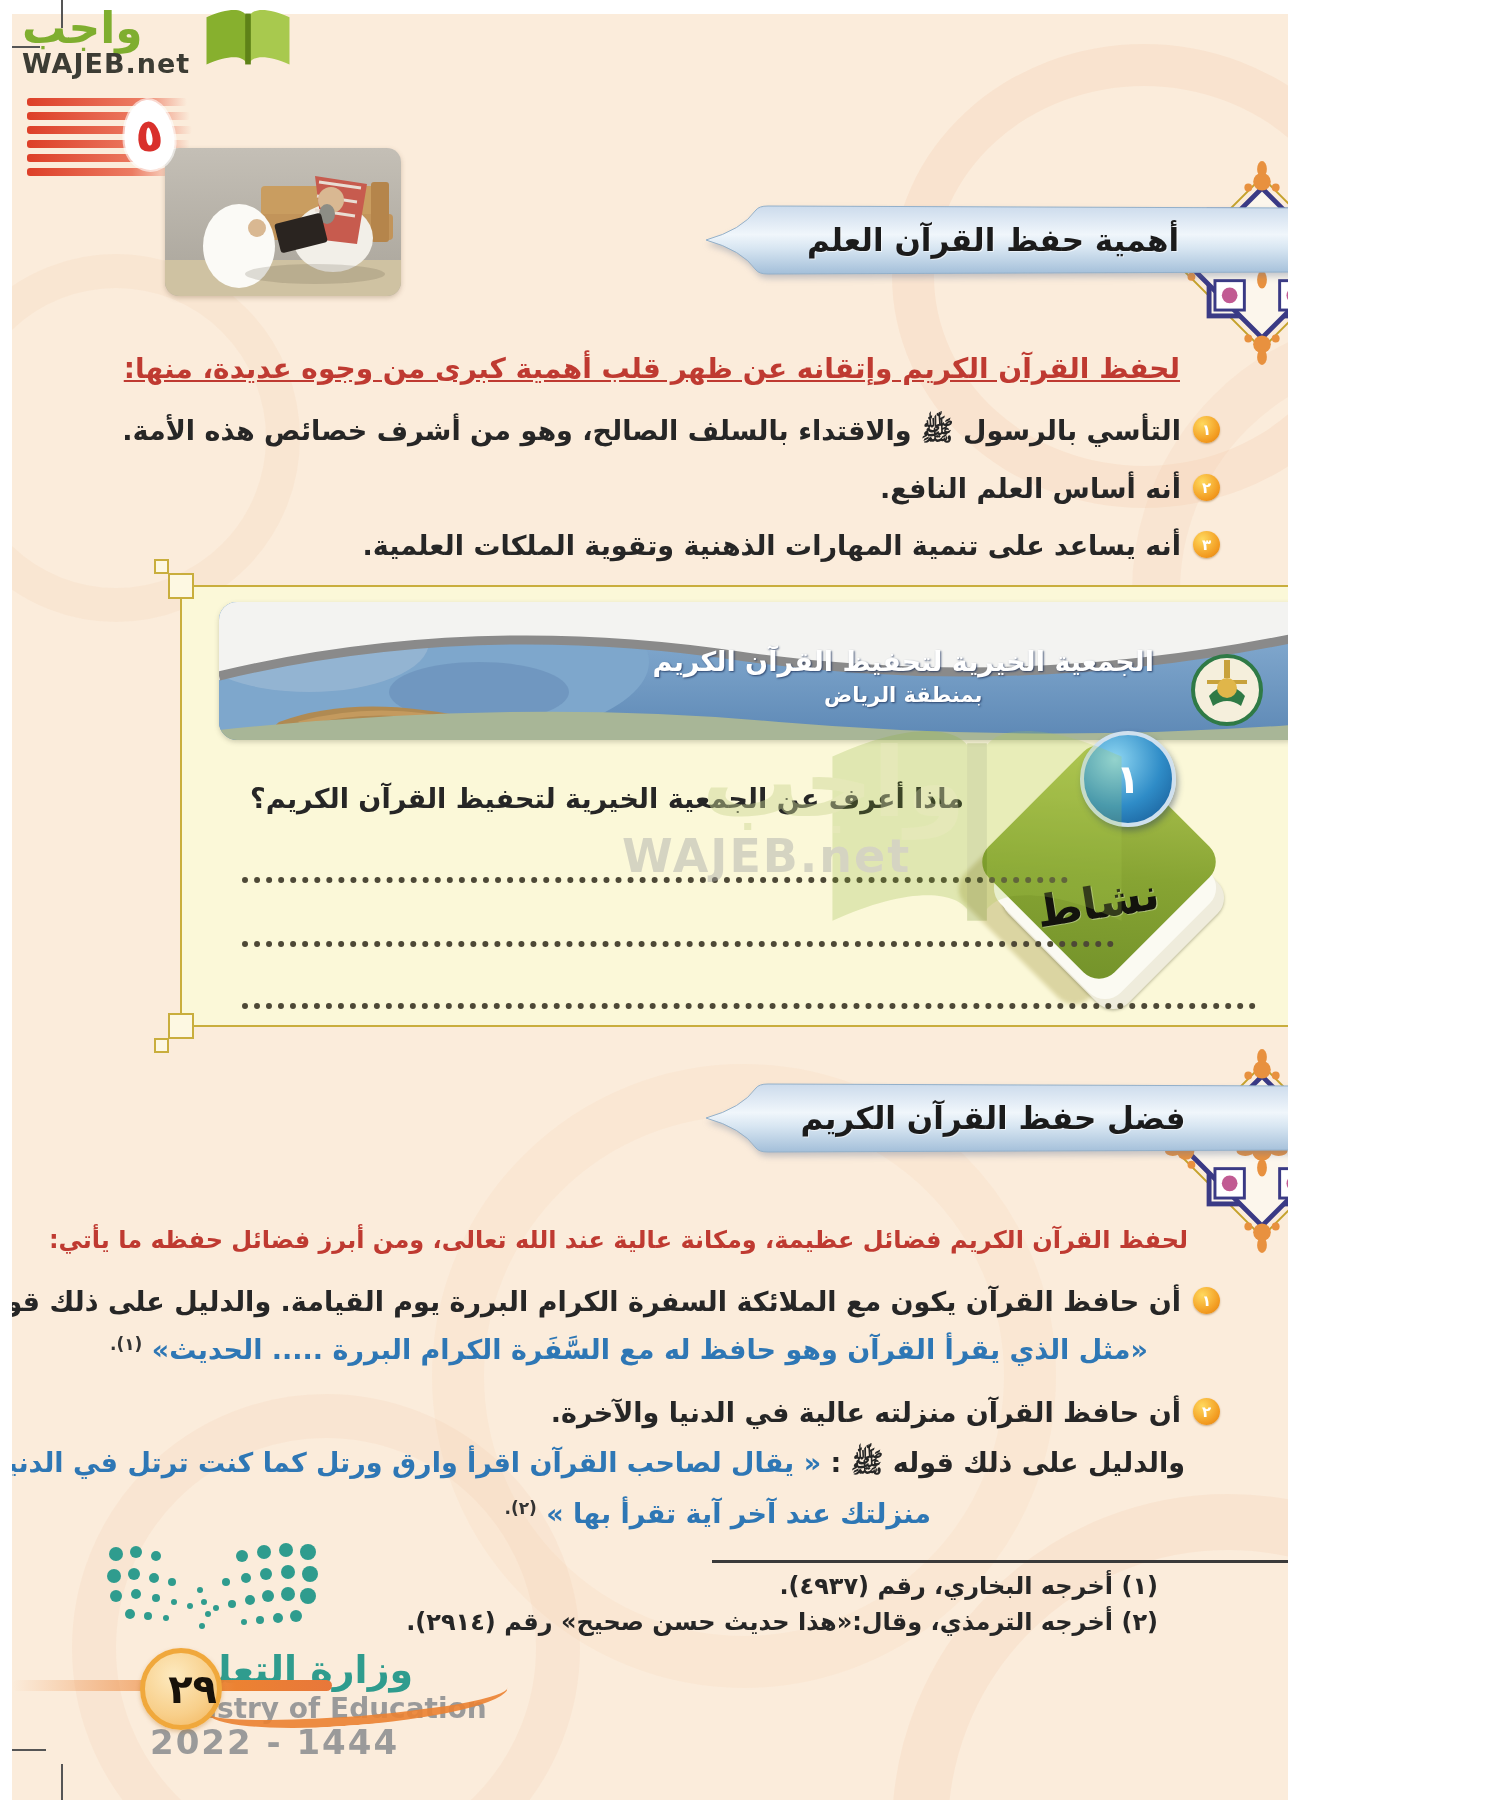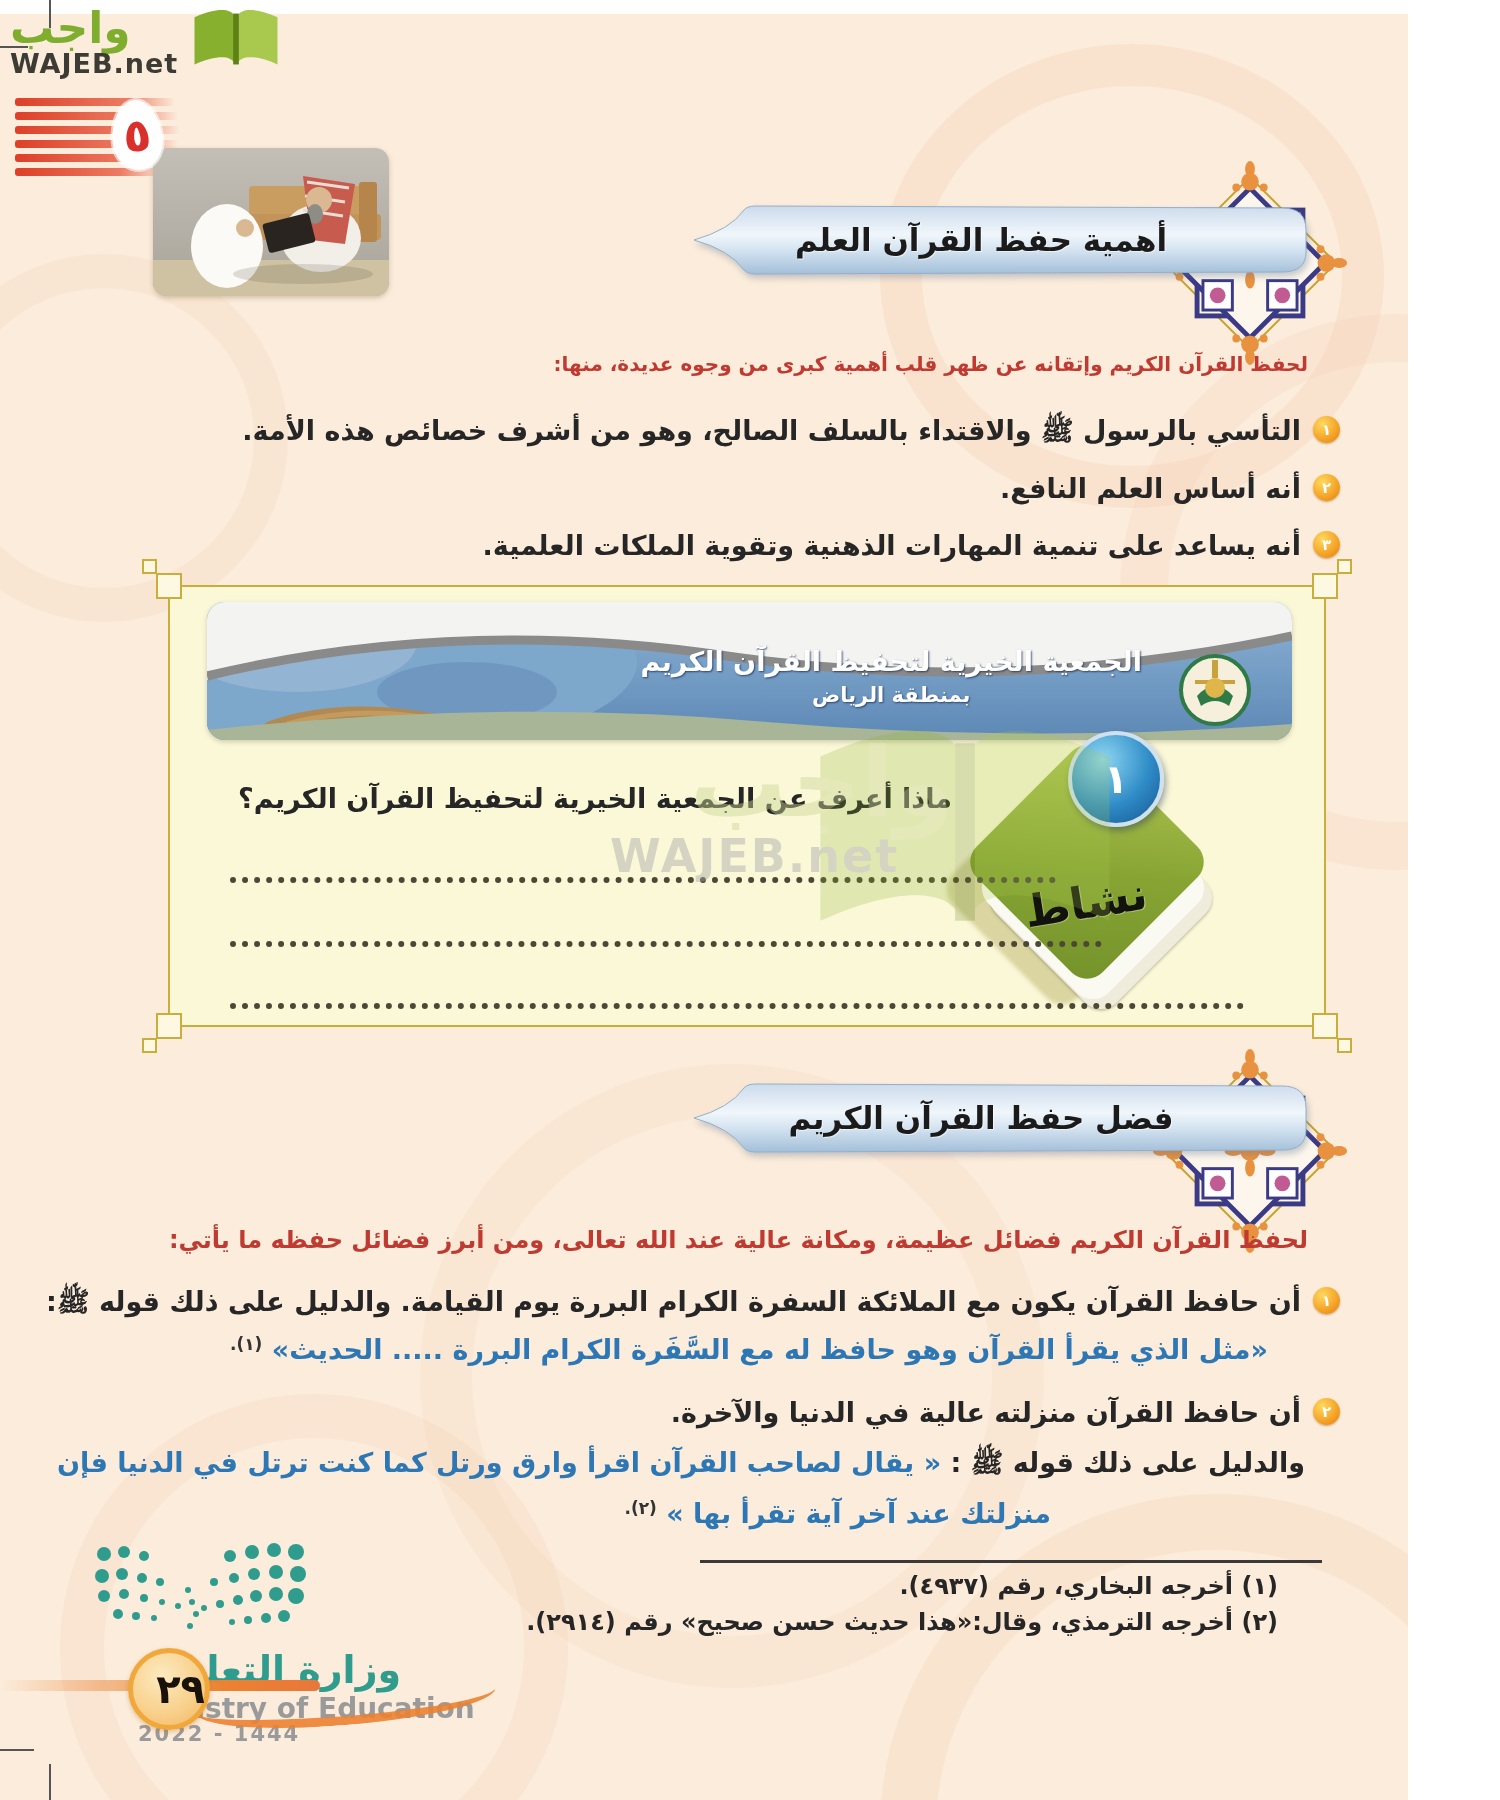--- a/index.html
+++ b/index.html
@@ -1,17 +1,17 @@
 <!DOCTYPE html>
 <html lang="ar"><head>
 <meta charset="utf-8">
 <style>
   html,body{margin:0;padding:0;background:#fff;}
-  #root{position:relative;width:1408px;height:1800px;background:#ffffff;overflow:hidden;
-        font-family:"DejaVu Sans",sans-serif;}
+  #root{position:relative;width:1276px;height:1800px;background:#ffffff;overflow:hidden;
+        font-family:"DejaVu Sans",sans-serif;margin-left:12px;}
   .abs{position:absolute;}
   .paper{position:absolute;left:0;top:14px;width:1450px;height:1786px;background:#fbecdb;overflow:hidden;}
   .ring{position:absolute;border-radius:50%;border-style:solid;border-color:rgba(243,195,158,.20);}
   .ar{direction:rtl;font-family:"DejaVu Sans",sans-serif;font-weight:bold;color:#262626;text-align:right;white-space:nowrap;}
   .red{color:#bf3a31;}
   .blue{color:#2e77b5;}
   .fref{font-size:17px;vertical-align:9px;color:#333;}
   
   .crop{position:absolute;background:#555;}
   
@@ -65,21 +65,21 @@
   
   .wm{position:absolute;opacity:.45;z-index:1;}
   .wm-ar{font-size:96px;color:#cbd693;font-weight:bold;direction:rtl;}
   .wm-en{font-size:46px;color:#a9a9a9;font-weight:bold;letter-spacing:2px;}
   
   .fnline{position:absolute;left:700px;top:1560px;width:622px;height:3px;background:#3a3a3a;z-index:2;}
   .fn{position:absolute;right:130px;font-size:24px;z-index:2;}
   
   .moe-ar{font-size:38px;color:#2f9c8e;font-weight:bold;direction:rtl;}
   .moe-en{font-size:28px;color:#9a9a9a;font-weight:bold;}
-  .moe-yr{font-size:21px;color:#9a9a9a;font-weight:bold;letter-spacing:2px;}
+  .moe-yr{font-size:34px;color:#9a9a9a;font-weight:bold;letter-spacing:2px;}
   .pbadge{position:absolute;left:128px;top:1648px;width:72px;height:72px;border-radius:50%;
           background:radial-gradient(circle at 40% 32%,#fdeac0,#f8cf8a 60%,#f2b45a);
           border:5px solid #f0a83c;display:flex;align-items:center;justify-content:flex-end;z-index:4;
           box-shadow:0 2px 4px rgba(180,110,20,.35);}
   .pbadge span{font-size:40px;font-weight:bold;color:#18120a;}
   .swoosh{position:absolute;top:1680px;left:0;width:320px;height:11px;border-radius:6px;z-index:3;
           background:linear-gradient(to right,rgba(236,130,50,0),#ec8232 70%,#e8773a);}
   .swoosh2{position:absolute;top:1676px;left:196px;width:300px;height:40px;border-bottom:9px solid #ec8232;
            border-radius:0 0 55% 45%;z-index:3;transform:rotate(-4deg);opacity:.9;}
 </style>
@@ -213,21 +213,21 @@
   <svg class="orn" style="left:1152px;top:160px;" viewBox="0 0 200 210">
       <use href="#orn"></use>
     </svg>
   <div class="banner" style="left:690px;top:200px;">
     <svg width="622" height="80" viewBox="0 0 622 80" preserveAspectRatio="none">
       <path d="M4 40 Q40 30 54 10 Q57 6 66 6 L592 8 Q616 8 616 30 L616 52 Q616 72 592 72 L66 74 Q57 74 54 70 Q40 50 4 40 Z" fill="url(#bannerGrad)" stroke="#93b0ca" stroke-width="1"></path>
     </svg>
     <div class="t ar">أهمية حفظ القرآن العلم</div>
   </div>
 
-  <div class="abs ar red" style="right:100px;top:352px;font-size:20px;z-index:2;">لحفظ القرآن الكريم وإتقانه عن ظهر قلب أهمية كبرى من وجوه عديدة، منها:</div>
+  <div class="abs ar red" style="right:108px;top:352px;font-size:28px;z-index:2;text-decoration:underline;">لحفظ القرآن الكريم وإتقانه عن ظهر قلب أهمية كبرى من وجوه عديدة، منها:</div>
 
   <div class="lrow" style="top:410px;">
     <div class="nbadge">
         <span>١</span>
       </div>
     <div class="ltext ar">التأسي بالرسول ﷺ والاقتداء بالسلف الصالح، وهو من أشرف خصائص هذه الأمة.</div>
   </div>
   <div class="lrow" style="top:468px;">
     <div class="nbadge">
         <span>٢</span>

